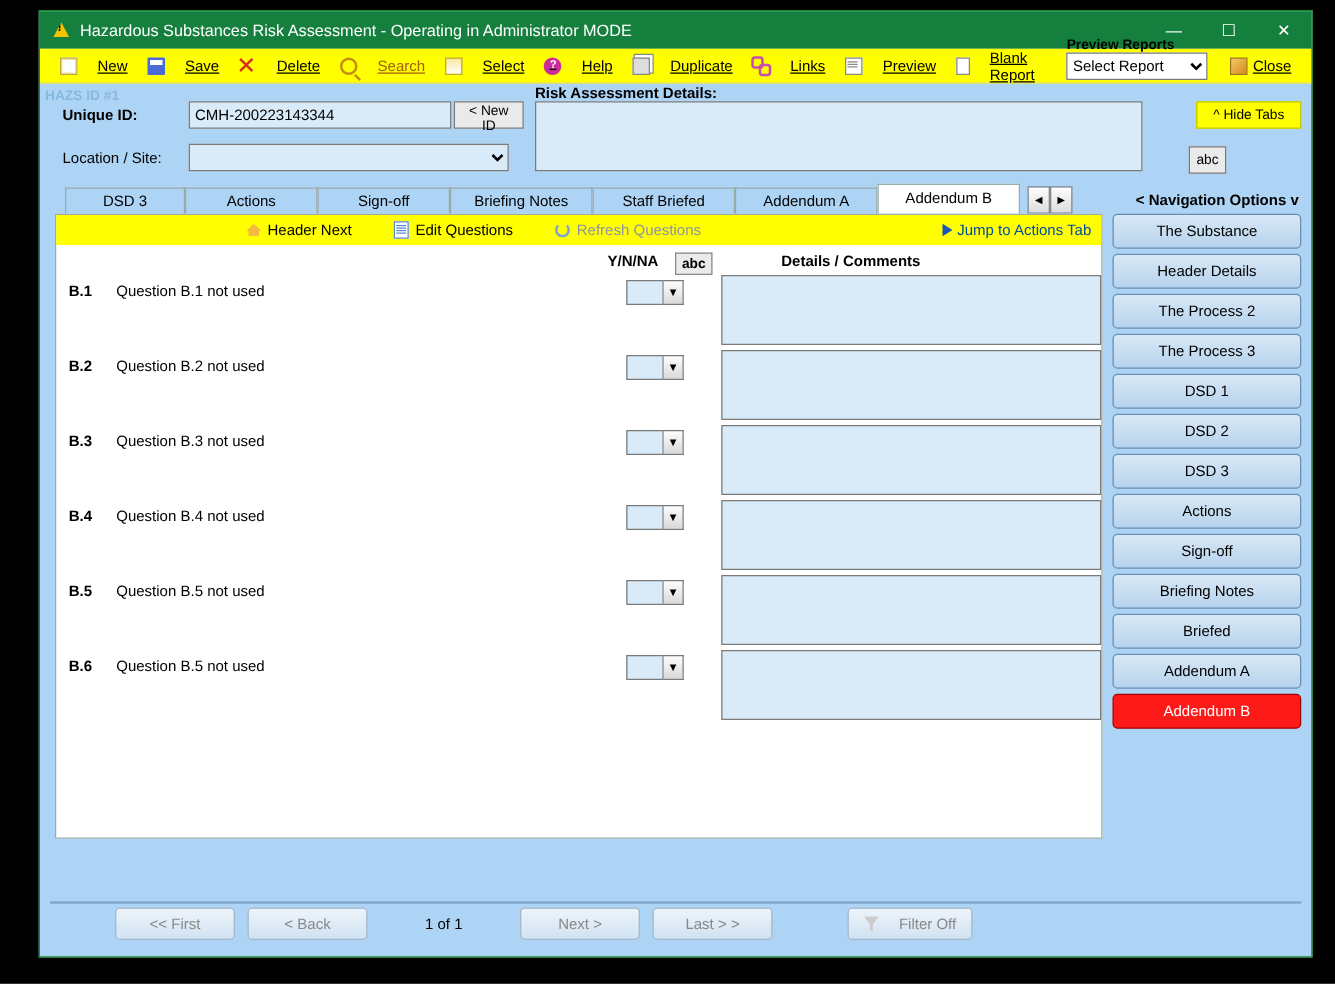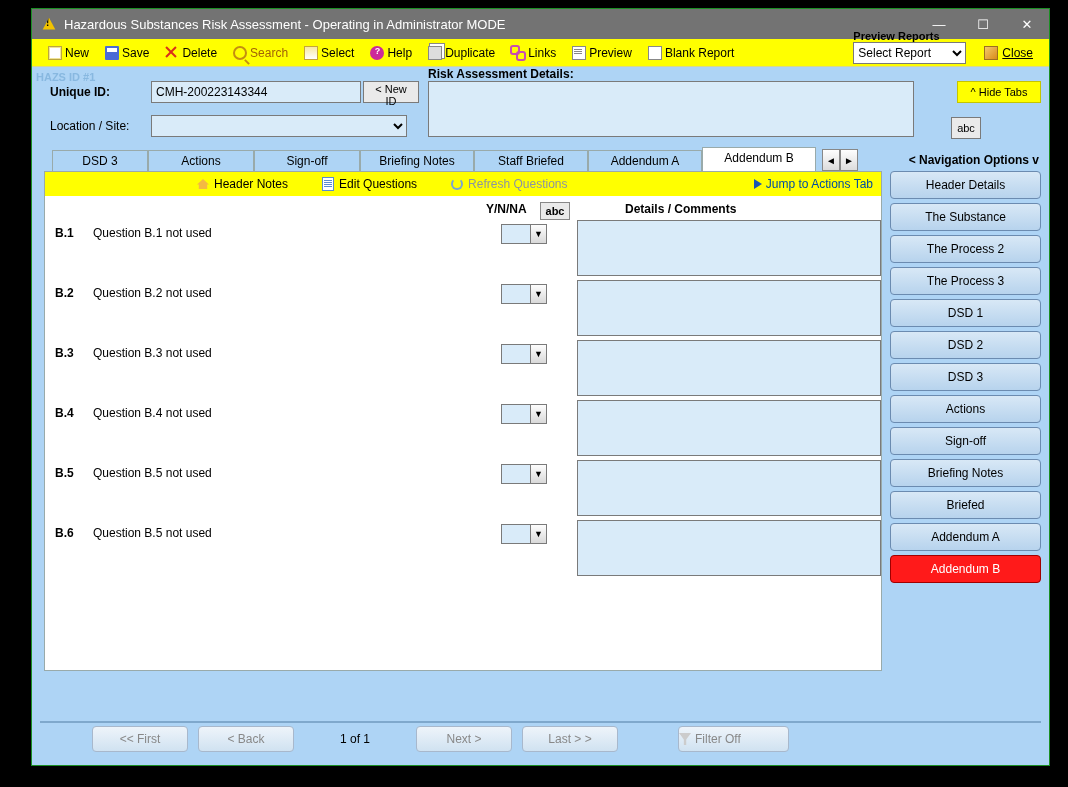--- a/index.html
+++ b/index.html
@@ -1,24 +1,24 @@
 <!DOCTYPE html>
 <html><head>
 <meta charset="utf-8">
 <style>
   * { box-sizing: border-box; font-family: "Segoe UI", Tahoma, sans-serif; }
   body { margin:0; background:#000; width:1068px; height:787px; overflow:hidden; }
   .window { position:absolute; left:31px; top:8px; width:1019px; height:758px; background:#aed4f5; border:1px solid #1b8f24; }
-  .titlebar { height:30px; background:#737373; color:#fff; display:flex; align-items:center; padding-left:10px; font-size:13px; }
+  .titlebar { height:30px; background:#15803d; color:#fff; display:flex; align-items:center; padding-left:10px; font-size:13px; }
   .titlebar .ticon { width:14px; height:14px; background:#f2c300; clip-path: polygon(50% 5%, 95% 90%, 5% 90%); margin-right:8px; position:relative;}
   .titlebar .ticon::after { content:"!"; position:absolute; left:4px; top:0px; color:#000; font-size:10px; font-weight:bold;}
   .winbtns { margin-left:auto; display:flex; }
   .winbtn { width:44px; height:30px; display:flex; align-items:center; justify-content:center; color:#fff; font-size:13px; }
   .toolbar { background:#ffff00; height:28px; display:flex; align-items:center; padding:0 10px; gap:4px; border-bottom:1px solid #d9d98b; }
-  .tbtn { display:inline-flex; align-items:center; gap:3px; font-size:12px; color:#000; padding:2px 6px;}
+  .tbtn { display:inline-flex; align-items:center; gap:16px; font-size:12px; color:#000; text-decoration:underline; padding:2px 6px;}
   .tbtn .ico { width:14px; height:14px; display:inline-block; }
   .reports { margin-left:auto; display:flex; flex-direction:column; position:relative; top:-6px; font-size:12px; }
   .reports-label { font-weight:bold; font-size:11px; }
   .reports select { width:113px; height:22px; background:#fff; border:1px solid #7a7a7a; font-size:12px;}
   .closebtn { display:inline-flex; align-items:center; gap:4px; font-size:12px; text-decoration:underline; }
 
   .header-area { position:relative; height:80px; }
   .hazsid { position:absolute; left:4px; top:4px; color:#88b8e0; font-size:11px; font-weight:bold; }
   .lbl-uid { position:absolute; left:18px; top:18px; font-weight:bold; font-size:12px; }
   .uid-field { position:absolute; left:119px; top:14px; background:#d9ebf9; border:1px solid #7a7a7a; height:22px; width:210px; font-size:12px; padding:2px 4px; }
@@ -182,21 +182,21 @@
     <div class="tab-scroll">►</div>
     <span class="nav-opt">&lt; Navigation Options v</span>
   </div>
 
   <div class="midwrap">
     <div class="workpanel">
       <div class="ybar">
         <span style="width:110px"></span>
         <span class="item">
             <span class="ico-home"></span>
-            <span>Header Notes</span>
+            <span>Header Next</span>
           </span>
         <span class="item">
             <span class="ico-edit"></span>
             <span>Edit Questions</span>
           </span>
         <span class="item" style="color:#8c94a0">
             <span class="ico-refresh"></span>
             <span>Refresh Questions</span>
           </span>
         <span class="jump">
@@ -262,22 +262,22 @@
       <span class="sel">
         <span class="selbox"></span>
               <span class="selbtn">▼</span>
       </span>
       <div class="comment"></div>
     </div>
         </div>
     </div>
 
     <div class="sidebtns" id="sidebtns">
+        <div class="sbtn">The Substance</div>
         <div class="sbtn">Header Details</div>
-        <div class="sbtn">The Substance</div>
         <div class="sbtn">The Process 2</div>
         <div class="sbtn">The Process 3</div>
         <div class="sbtn">DSD 1</div>
         <div class="sbtn">DSD 2</div>
         <div class="sbtn">DSD 3</div>
         <div class="sbtn">Actions</div>
         <div class="sbtn">Sign-off</div>
         <div class="sbtn">Briefing Notes</div>
         <div class="sbtn">Briefed</div>
         <div class="sbtn">Addendum A</div>
@@ -286,19 +286,19 @@
   </div>
 
   <div class="footer">
     <span style="width:24px"></span>
     <div class="fbtn">&lt;&lt;  First</div>
     <div class="fbtn">&lt;  Back</div>
     <span class="page-of">1 of 1</span>
     <div class="fbtn">Next  &gt;</div>
     <div class="fbtn">Last  &gt; &gt;</div>
     <span style="width:40px"></span>
-    <div class="fbtn" style="width:111px;display:inline-flex;align-items:center;gap:4px">
+    <div class="fbtn" style="width:100px;display:inline-flex;align-items:center;justify-content:center;gap:16px">
       <span class="ico-filter"></span>
       <span>Filter Off</span>
     </div>
   </div>
 
 </div>
 
 </body></html>

